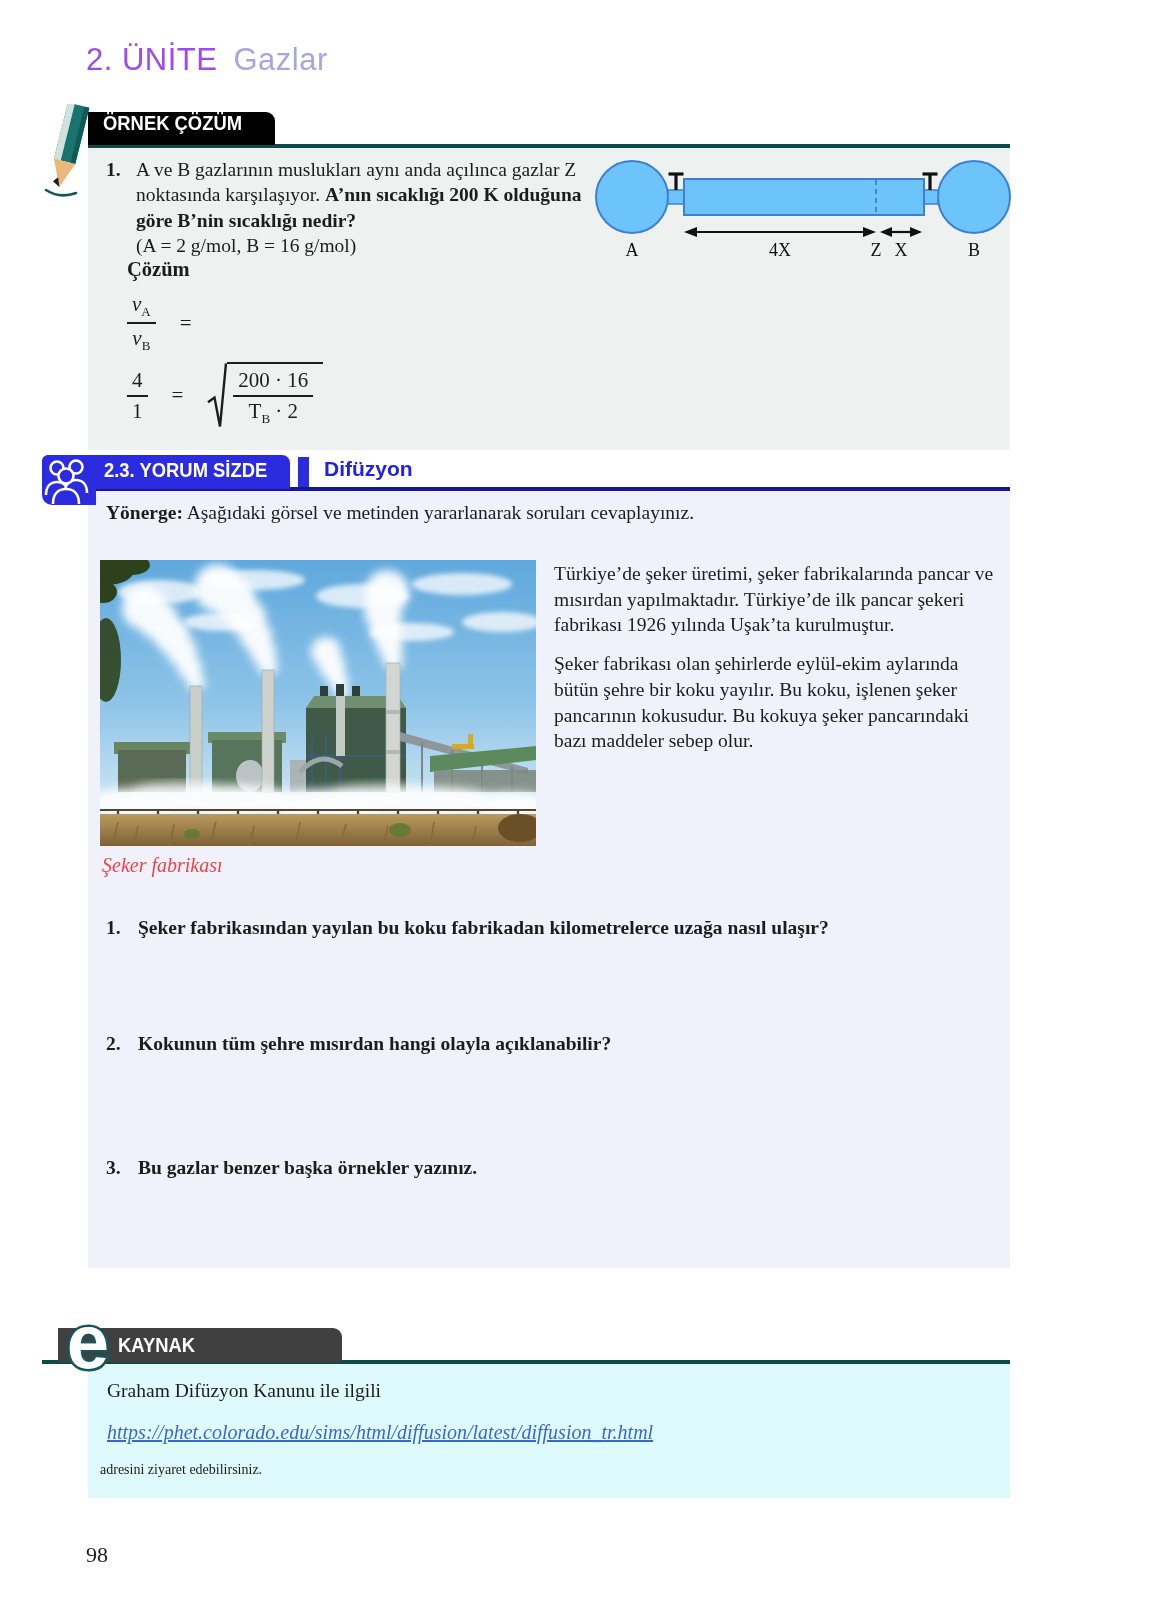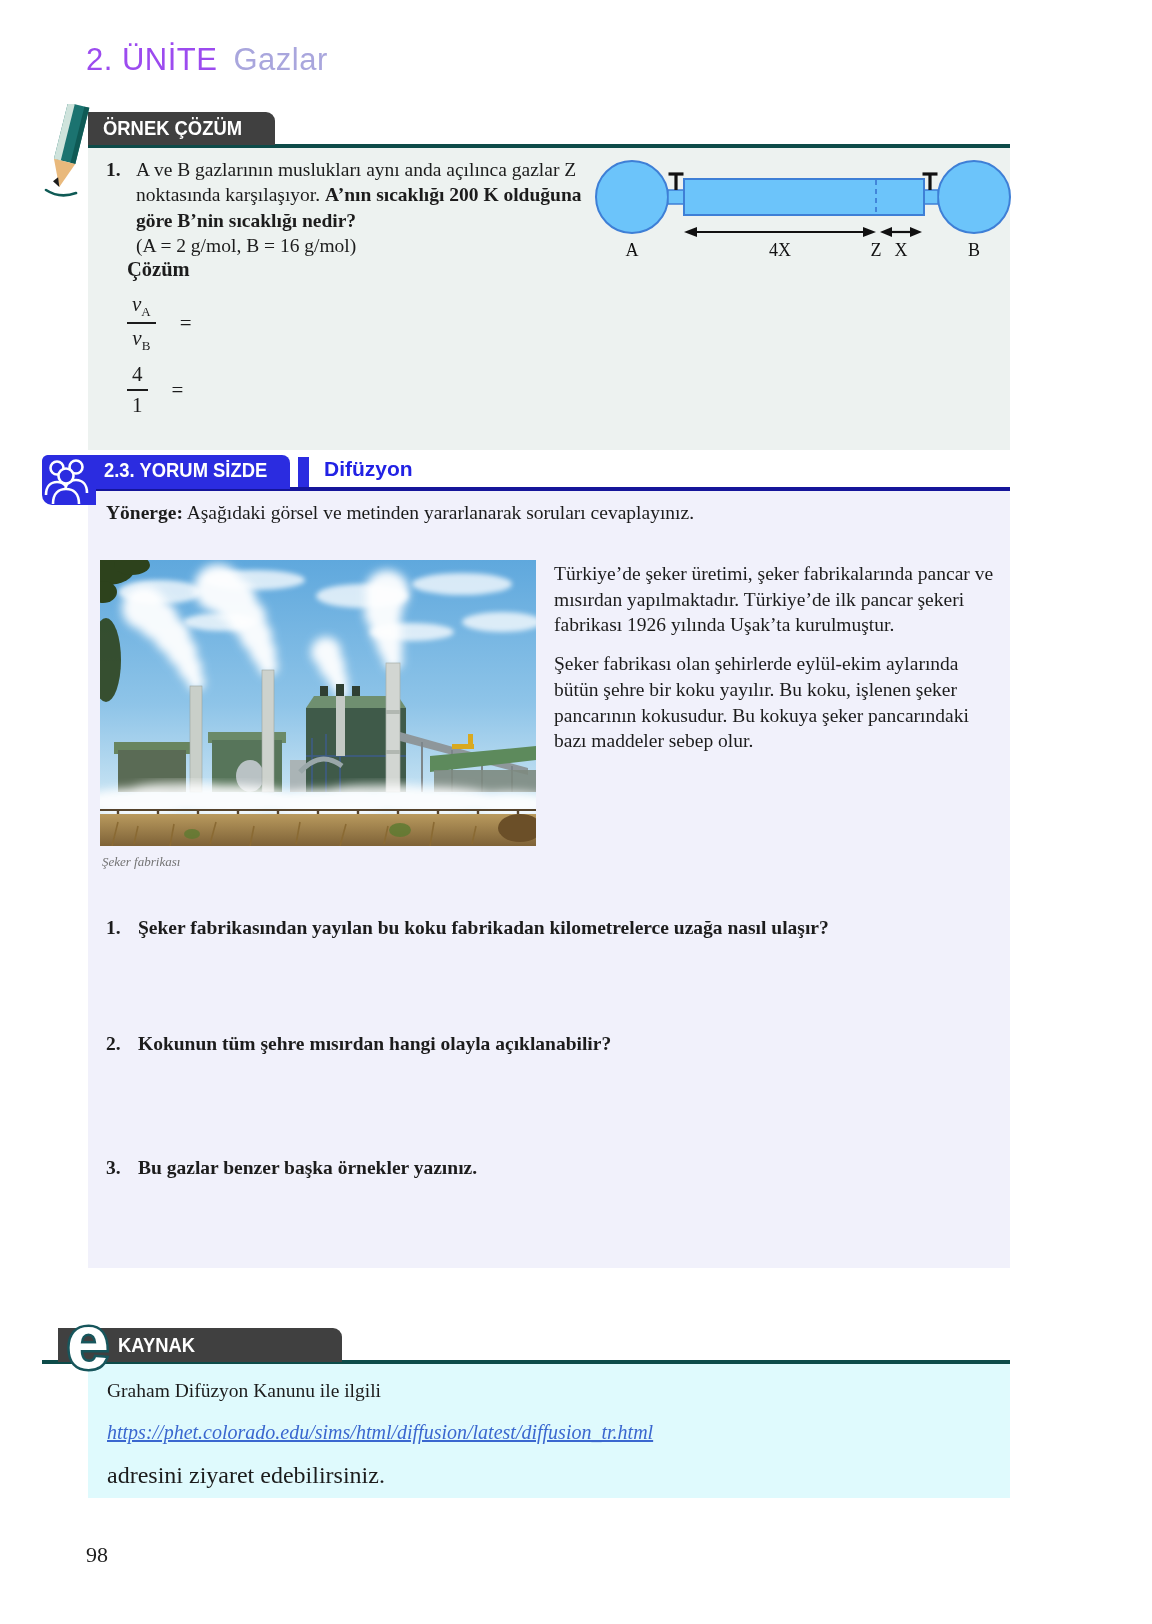--- a/index.html
+++ b/index.html
@@ -11,22 +11,22 @@
                font-size:31px;letter-spacing:.5px;}
   .unit-label{color:#9c4bef;}
   .unit-topic{color:#a9a6dd;margin-left:16px;}
 
   
   .banner-label{font-family:"Liberation Sans",sans-serif;font-weight:bold;color:#fff;
                 font-size:20px;white-space:nowrap;transform:scaleX(.92);transform-origin:left center;}
 
   
   .s1-line{position:absolute;left:88px;top:144px;width:922px;height:4px;background:#0d4b49;z-index:2;}
-  .s1-banner{position:absolute;left:88px;top:112px;width:172px;height:33px;background:#404040;
-             border-radius:0 9px 0 0;display:flex;align-items:center;padding-left:15px;z-index:2;}
+  .s1-banner{position:absolute;left:88px;top:112px;width:172px;height:33px;background:#000000;
+             border-radius:0 9px 0 0;display:flex;align-items:flex-start;padding-left:15px;z-index:2;}
   .s1-body{position:absolute;left:88px;top:148px;width:922px;height:302px;background:#edf2f0;z-index:1;}
   .pencil{position:absolute;left:36px;top:104px;z-index:3;}
 
   .problem{position:absolute;left:106px;top:157px;width:492px;font-size:19.5px;line-height:1.3;
            display:flex;z-index:2;}
   .problem .qnum{font-weight:bold;width:30px;flex:0 0 30px;}
   .bold{font-weight:bold;}
 
   .diagram{position:absolute;left:592px;top:150px;z-index:2;}
 
@@ -54,41 +54,41 @@
   .s2-label{position:absolute;left:104px;top:459px;z-index:5;}
   .s2-sep{position:absolute;left:298px;top:457px;width:11px;height:30px;background:#2b2ce0;z-index:3;}
   .s2-sub{position:absolute;left:324px;top:457px;font-family:"Liberation Sans",sans-serif;
           font-weight:bold;font-size:21px;color:#2222e4;z-index:3;}
   .s2-line{position:absolute;left:42px;top:487px;width:968px;height:3.5px;background:#15159a;z-index:2;}
   .s2-body{position:absolute;left:88px;top:490px;width:922px;height:778px;background:#f1f1fb;z-index:1;}
 
   .yonerge{position:absolute;left:106px;top:502px;width:884px;font-size:19.5px;z-index:2;}
 
   .factory{position:absolute;left:100px;top:560px;z-index:2;}
-  .caption{position:absolute;left:102px;top:854px;font-style:italic;font-size:13px;color:#737373;z-index:2;}
+  .caption{position:absolute;left:102px;top:854px;font-style:italic;font-size:20px;color:#ef4444;z-index:2;}
 
   .rightcol{position:absolute;left:554px;top:561px;width:442px;font-size:19.5px;line-height:1.32;z-index:2;}
   .rightcol p{margin:0 0 13px 0;}
 
   .question{position:absolute;left:106px;width:884px;font-size:19.5px;font-weight:bold;display:flex;z-index:2;}
   .question .qnum{width:32px;flex:0 0 32px;}
   .q1{top:917px;} .q2{top:1033px;} .q3{top:1157px;}
 
   
   .s3-banner{position:absolute;left:58px;top:1328px;width:224px;height:34px;background:#404040;
              border-radius:0 9px 0 0;display:flex;align-items:center;padding-left:60px;z-index:3;}
   .s3-tab{position:absolute;left:282px;top:1328px;width:42px;height:34px;background:#d4f8fa;
           border-radius:0 8px 0 0;z-index:2;}
   .s3-line{position:absolute;left:42px;top:1360px;width:968px;height:4px;background:#0d4b49;z-index:2;}
   .s3-body{position:absolute;left:88px;top:1364px;width:922px;height:134px;background:#dffafd;z-index:1;}
   .e-icon{position:absolute;left:46px;top:1302px;z-index:4;}
   .k-line1{position:absolute;left:107px;top:1380px;font-size:19.5px;z-index:2;}
   .k-link{position:absolute;left:107px;top:1421px;font-size:20px;font-style:italic;color:#3a67cf;
           text-decoration:underline;z-index:2;cursor:pointer;}
-  .k-line2{position:absolute;left:107px;top:1462px;font-size:24px;z-index:2;}
+  .k-line2{position:absolute;left:100px;top:1462px;font-size:14px;z-index:2;}
 
   .pagenum{position:absolute;left:86px;top:1542px;font-size:22px;z-index:2;}
 </style>
 </head>
 <body>
 
 <div class="page">
 
   <div class="unit-header">
     <span class="unit-label">2. ÜNİTE</span><span class="unit-topic">Gazlar</span>
@@ -160,20 +160,31 @@
     </span>
     <span>=</span>
   </div>
 
   <div class="eq eq2">
     <span class="frac">
       <span class="num">4</span>
       <span class="den">1</span>
     </span>
     <span>=</span>
+    <span class="sqrt">
+      <svg class="radical" viewBox="0 0 20 100" preserveAspectRatio="none">
+        <path d="M1 60 L7.5 53 L13 96 L19 2" fill="none" stroke="#1c1c1c" stroke-width="2.4" vector-effect="non-scaling-stroke"></path>
+      </svg>
+      <span class="sqrt-body">
+        <span class="frac">
+          <span class="num">200 · 16</span>
+          <span class="den"><span>T</span><sub>B</sub><span> · 2</span></span>
+        </span>
+      </span>
+    </span>
   </div>
 
   <div class="result">
     <span>T</span><sub>B</sub><span> = 100 K</span>
   </div>
 
   <div class="s2-body"></div>
   <div class="s2-line"></div>
   <div class="s2-banner"></div>
   <div class="s2-iconbox">

